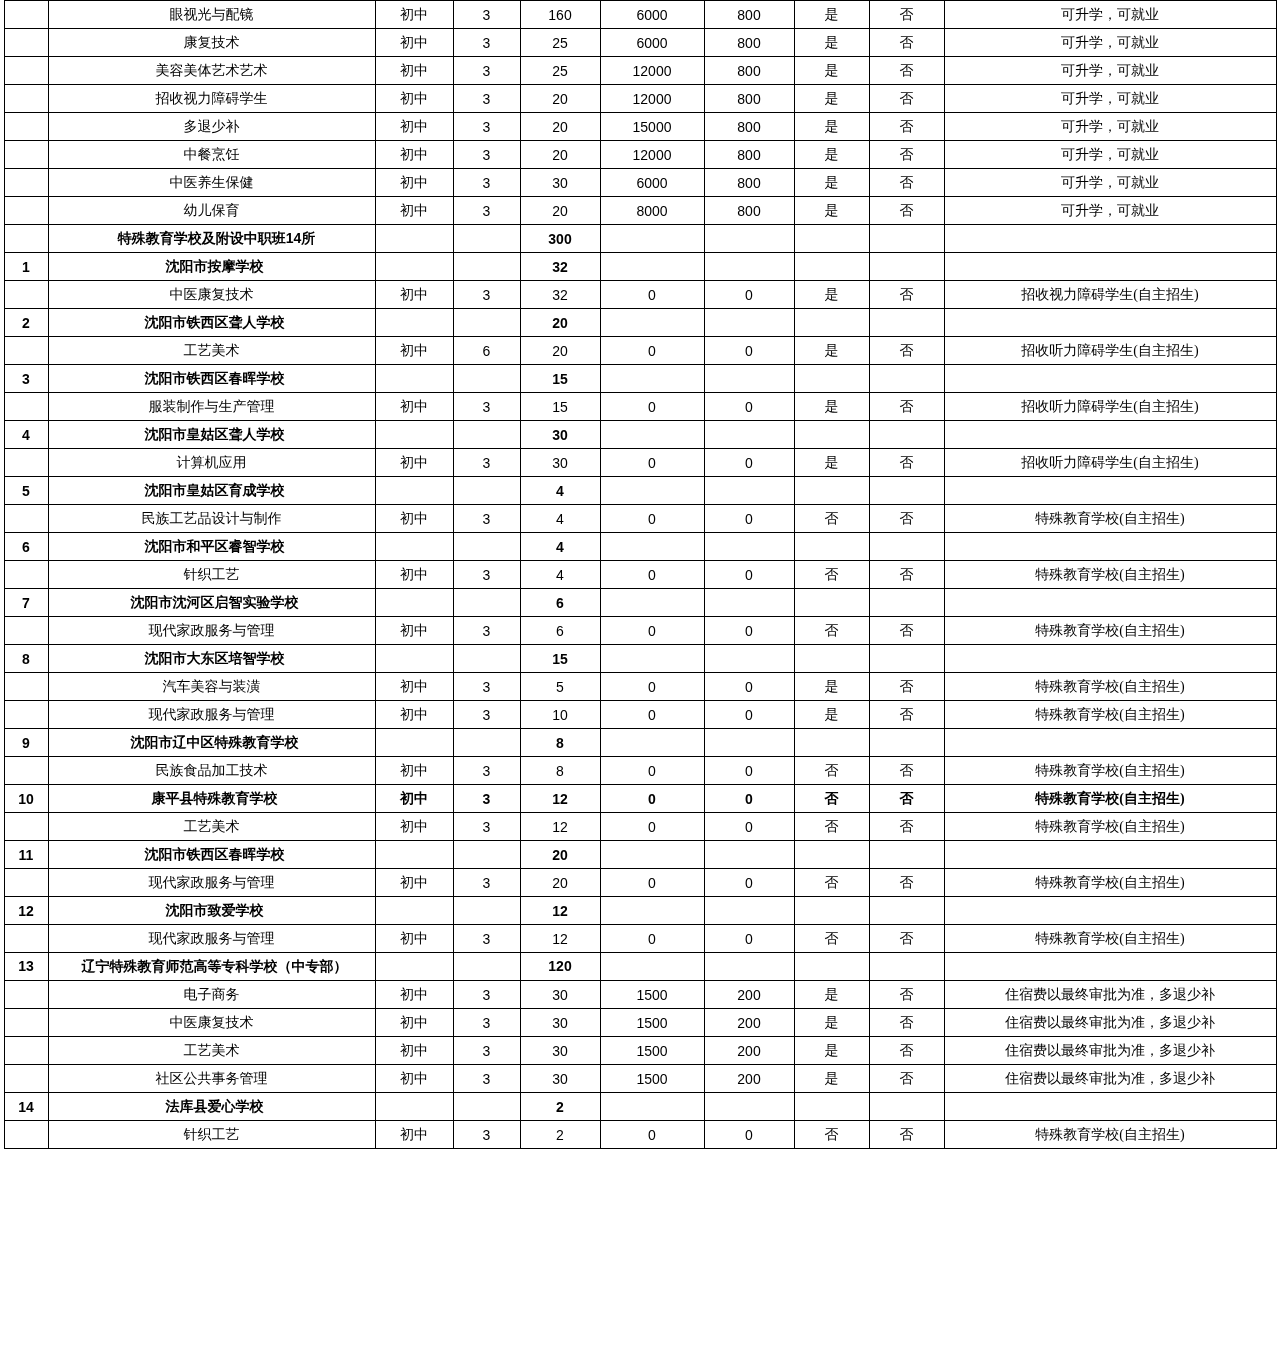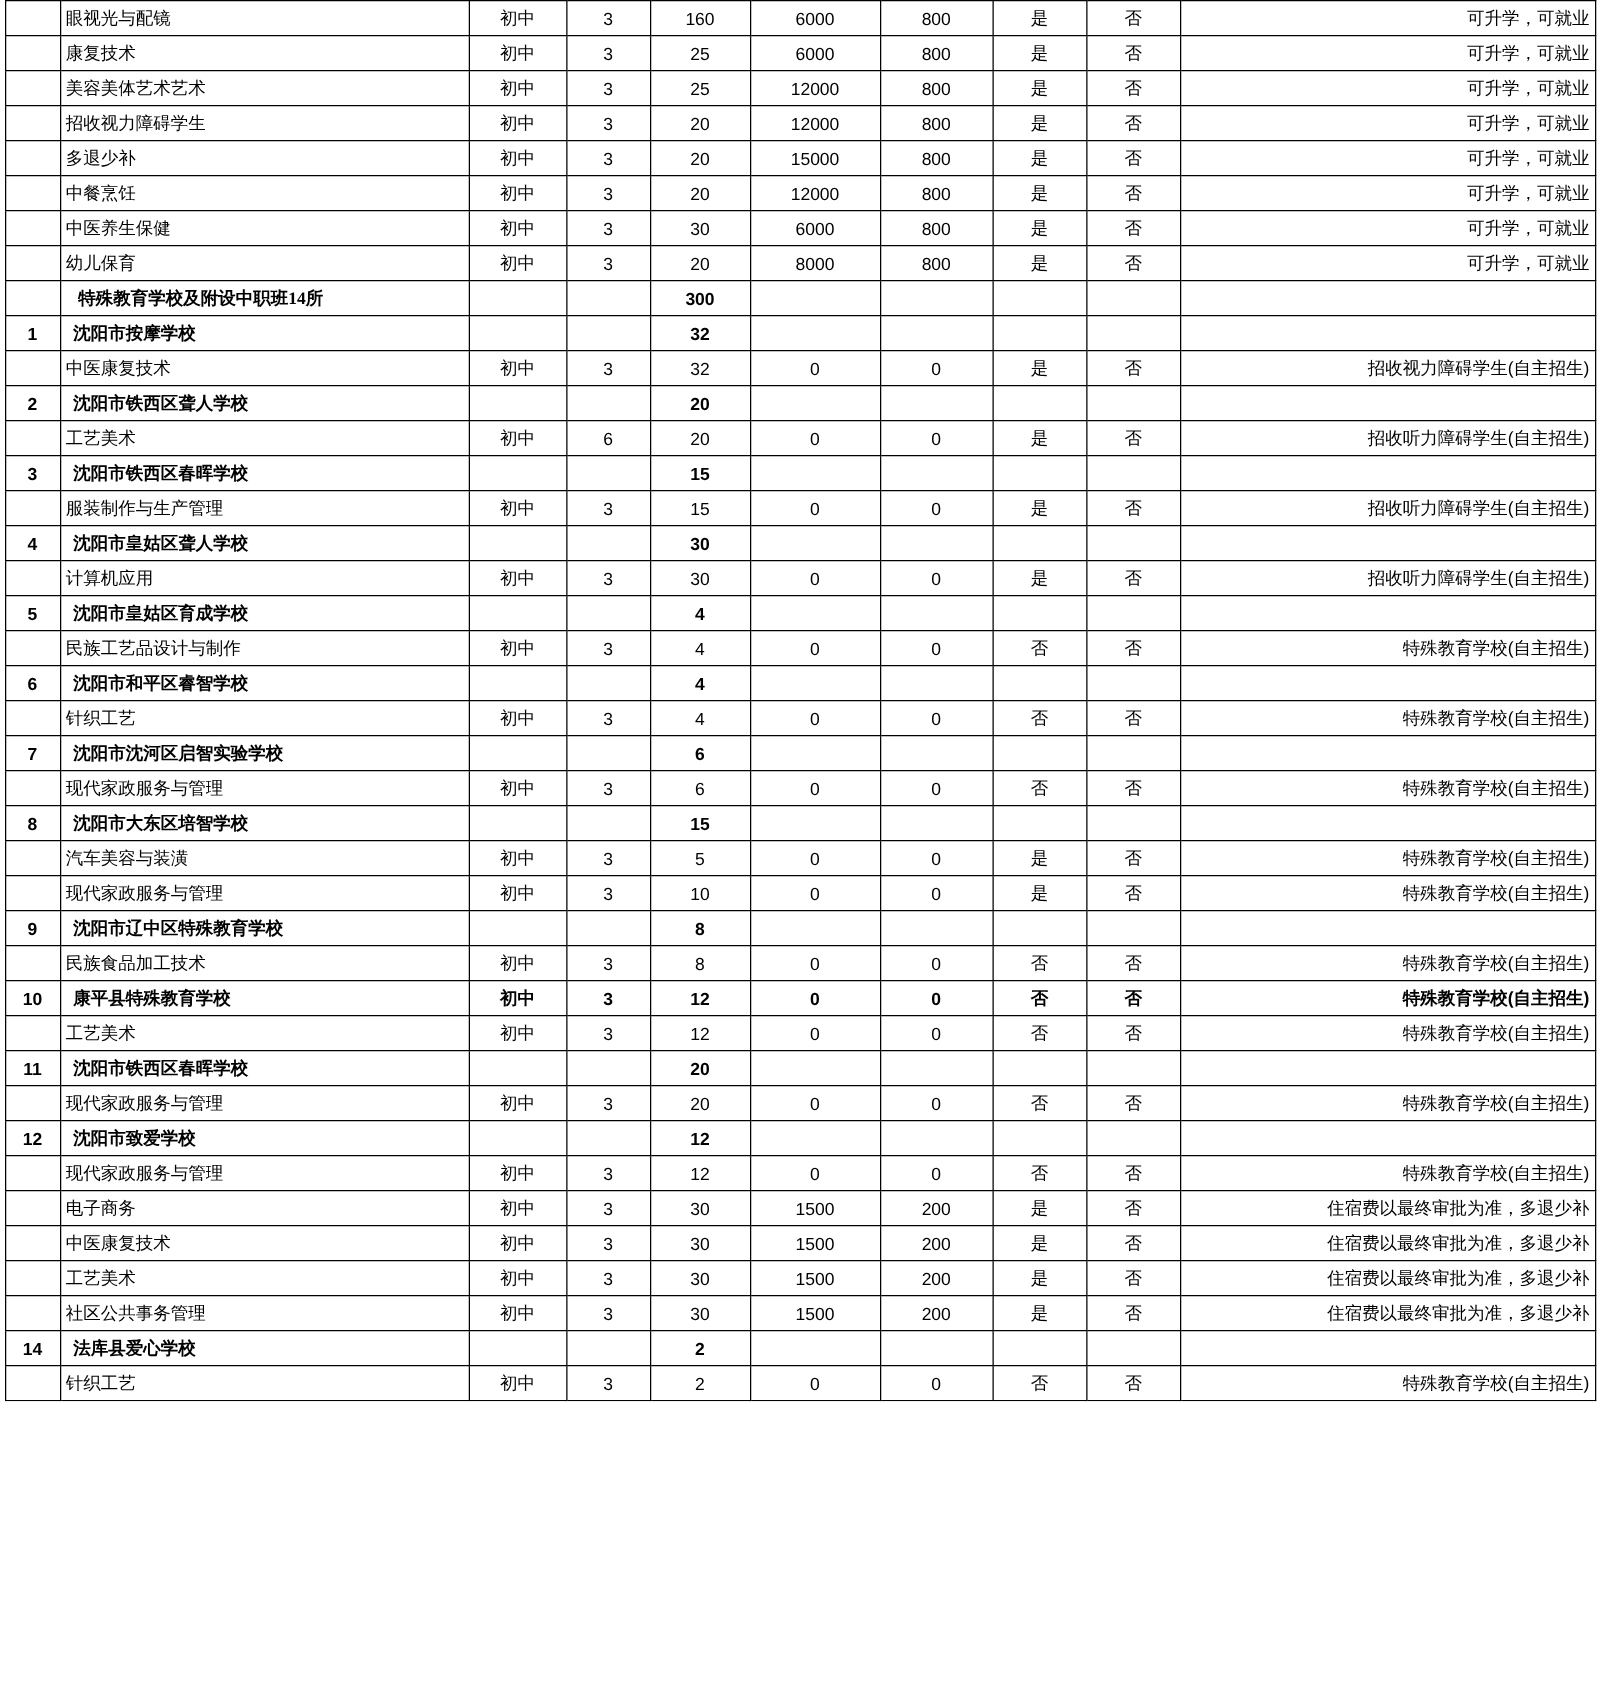--- a/index.html
+++ b/index.html
@@ -39,23 +39,23 @@
   col.c-level  { width: 78px; }
   col.c-years  { width: 67px; }
   col.c-plan   { width: 80px; }
   col.c-tuition{ width: 104px; }
   col.c-fee    { width: 90px; }
   col.c-up     { width: 75px; }
   col.c-board  { width: 75px; }
   col.c-note   { width: 332px; }
 
   .idx      { text-align: center; }
-  .name     { text-align: left; padding-left: 14px; font-family: Liberation Serif, serif; }
+  .name     { text-align: center; padding-left: 14px; }
   .ctr      { text-align: center; }
-  .note     { text-align: right; padding-left: 8px; }
+  .note     { text-align: center; padding-left: 8px; font-family: Liberation Serif, serif; }
 
   .group-row td {
     font-weight: bold;
   }
   .group-row .name {
     padding-left: 14px;
   }
   .school-row td {
     font-weight: bold;
   }
@@ -493,20 +493,32 @@
           <td class="name">现代家政服务与管理</td>
           <td class="ctr">初中</td>
           <td class="ctr">3</td>
           <td class="ctr">12</td>
           <td class="ctr">0</td>
           <td class="ctr">0</td>
           <td class="ctr">否</td>
           <td class="ctr">否</td>
           <td class="note">特殊教育学校(自主招生)</td>
         </tr>
+        <tr class="school-row tall">
+          <td class="idx">13</td>
+          <td class="name">辽宁特殊教育师范高等专科学校（中专部）</td>
+          <td class="ctr"></td>
+          <td class="ctr"></td>
+          <td class="ctr">120</td>
+          <td class="ctr"></td>
+          <td class="ctr"></td>
+          <td class="ctr"></td>
+          <td class="ctr"></td>
+          <td class="note"></td>
+        </tr>
         <tr>
           <td class="idx"></td>
           <td class="name">电子商务</td>
           <td class="ctr">初中</td>
           <td class="ctr">3</td>
           <td class="ctr">30</td>
           <td class="ctr">1500</td>
           <td class="ctr">200</td>
           <td class="ctr">是</td>
           <td class="ctr">否</td>

